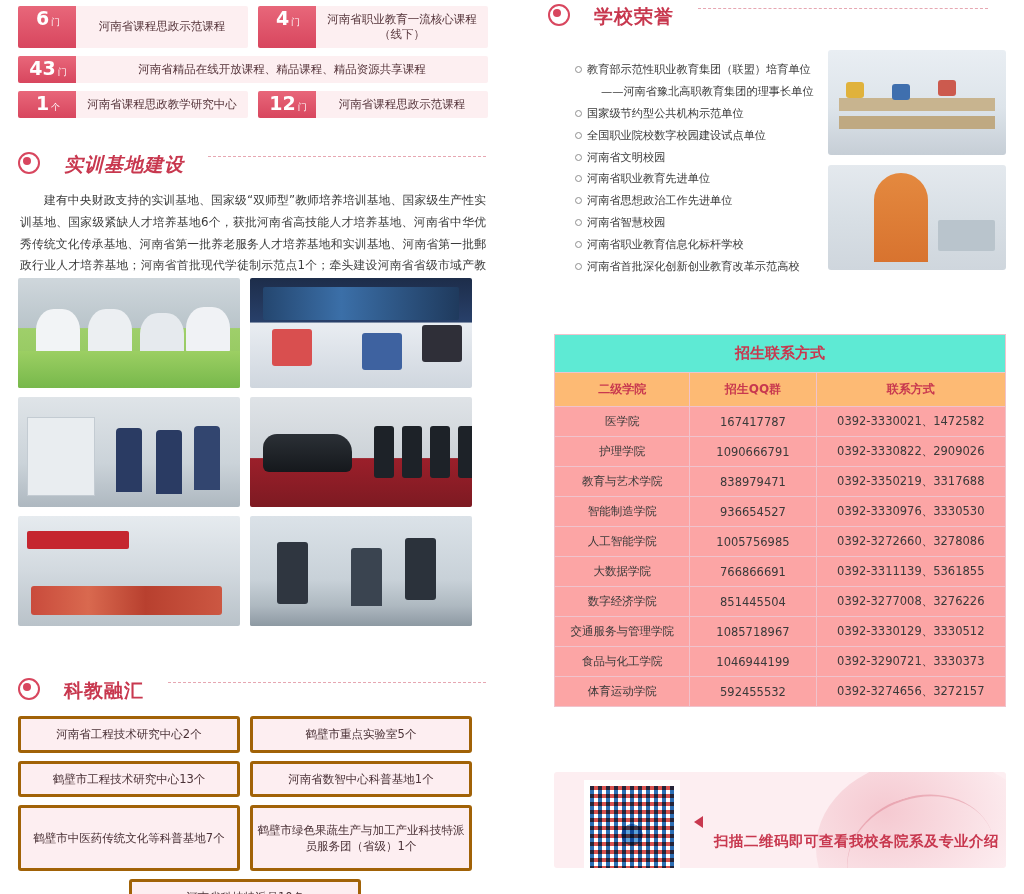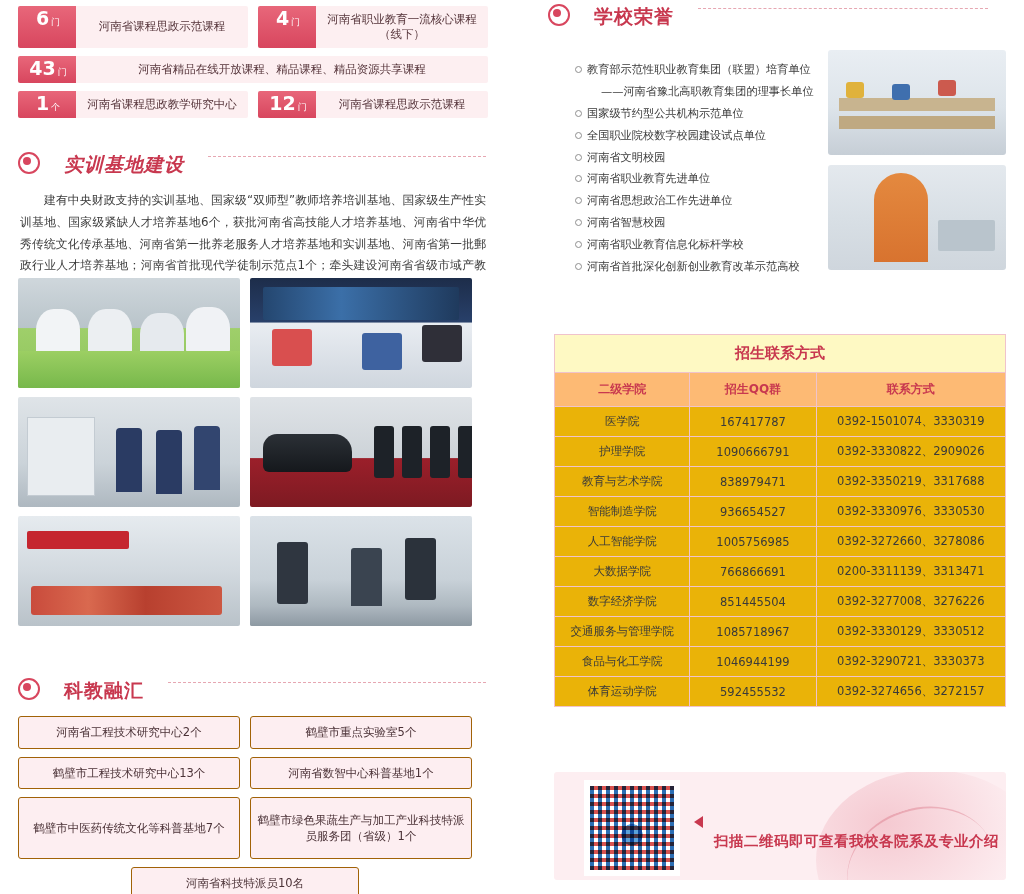--- a/index.html
+++ b/index.html
@@ -101,21 +101,21 @@
   .ph6{background:linear-gradient(180deg,#dbe2e8 0%,#c8d1d8 58%,#9aa6ae 100%);}
   .ph6:before{content:"";position:absolute;left:12%;top:24%;width:14%;height:56%;
     background:#2f3640;border-radius:3px;box-shadow:74px 6px 0 #3a4450, 128px -4px 0 #2b323b;}
   .ph6:after{content:"";position:absolute;left:0;bottom:0;width:100%;height:18%;
     background:linear-gradient(180deg,#aeb8c0,#8d99a2);}
 
   
   .pill-wrap{position:absolute;left:18px;top:716px;width:454px;}
   .pill-row{display:flex;gap:10px;margin-bottom:8px;}
   .pill{
-    flex:1;background:#fdeef1;border:1px solid #a16207;border-radius:3px;
+    flex:1;background:#fdeef1;border:3px solid #a16207;border-radius:3px;
     font-size:11.5px;color:#4a3136;text-align:center;padding:7px 4px;
     display:flex;align-items:center;justify-content:center;line-height:1.45;
   }
   .pill.tall{min-height:46px;}
 
   
   .honor-head{position:absolute;left:548px;top:4px;width:440px;}
   .honor-list{position:absolute;left:535px;top:48px;width:270px;font-size:11.2px;color:#3a3a3a;line-height:1.95;}
   .honor-list li{list-style:none;position:relative;padding-left:12px;}
   .honor-list li:before{
@@ -134,36 +134,36 @@
   .hp2{background:linear-gradient(180deg,#e4e9ee 0%,#d8dfe5 50%,#cfd6dd 100%);}
   .hp2:before{content:"";position:absolute;left:26%;top:8%;width:30%;height:84%;
     background:linear-gradient(180deg,#e4893f,#d8732f);border-radius:60px 60px 0 0;}
   .hp2:after{content:"";position:absolute;left:62%;top:52%;width:32%;height:30%;
     background:#b9c4cc;border-radius:2px;}
 
   
   .tbl-wrap{position:absolute;left:554px;top:334px;width:452px;}
   table{border-collapse:collapse;width:100%;}
   .tbl-title td{
-    background:#fef9c3;color:#c8384f;font-weight:bold;font-size:15px;
+    background:#5eead4;color:#c8384f;font-weight:bold;font-size:15px;
     text-align:center;padding:9px 0;border:1px solid #f0c3cc;
   }
   th{
     background:#fdba74;color:#c8384f;font-weight:bold;font-size:12px;
     padding:8px 2px;border:1px solid #f0c3cc;
   }
   td{
     font-size:11.5px;color:#3a3a3a;text-align:center;padding:7px 2px;
-    border:1px solid #f0c3cc;background:#eab308;
+    border:1px solid #f0c3cc;background:#fca5a5;
   }
   .c1{width:30%;}.c2{width:28%;}.c3{width:42%;margin-top:29px;}
 
   
   .qr-block{
-    position:absolute;left:554px;top:772px;width:452px;height:108px;
+    position:absolute;left:554px;top:772px;width:452px;height:96px;
     background:#fdeef1;border-radius:3px;overflow:hidden;
   }
   .qr-box{
     position:absolute;left:30px;top:8px;width:96px;height:96px;background:#fff;
     display:flex;align-items:center;justify-content:center;
   }
   .qr-img{
     width:84px;height:84px;
     background:
       repeating-linear-gradient(90deg,#2b6fb5 0 4px,transparent 4px 8px),
@@ -325,21 +325,21 @@
         <td colspan="3">招生联系方式</td>
       </tr>
       <tr>
         <th class="c1">二级学院</th>
         <th class="c2">招生QQ群</th>
         <th class="c3">联系方式</th>
       </tr>
       <tr>
         <td>医学院</td>
         <td>167417787</td>
-        <td>0392-1501074、3330319</td>
+        <td>0392-3330021、1472582</td>
       </tr>
       <tr>
         <td>护理学院</td>
         <td>1090666791</td>
         <td>0392-3330822、2909026</td>
       </tr>
       <tr>
         <td>教育与艺术学院</td>
         <td>838979471</td>
         <td>0392-3350219、3317688</td>
@@ -350,21 +350,21 @@
         <td>0392-3330976、3330530</td>
       </tr>
       <tr>
         <td>人工智能学院</td>
         <td>1005756985</td>
         <td>0392-3272660、3278086</td>
       </tr>
       <tr>
         <td>大数据学院</td>
         <td>766866691</td>
-        <td>0200-3311139、3313471</td>
+        <td>0392-3311139、5361855</td>
       </tr>
       <tr>
         <td>数字经济学院</td>
         <td>851445504</td>
         <td>0392-3277008、3276226</td>
       </tr>
       <tr>
         <td>交通服务与管理学院</td>
         <td>1085718967</td>
         <td>0392-3330129、3330512</td>

